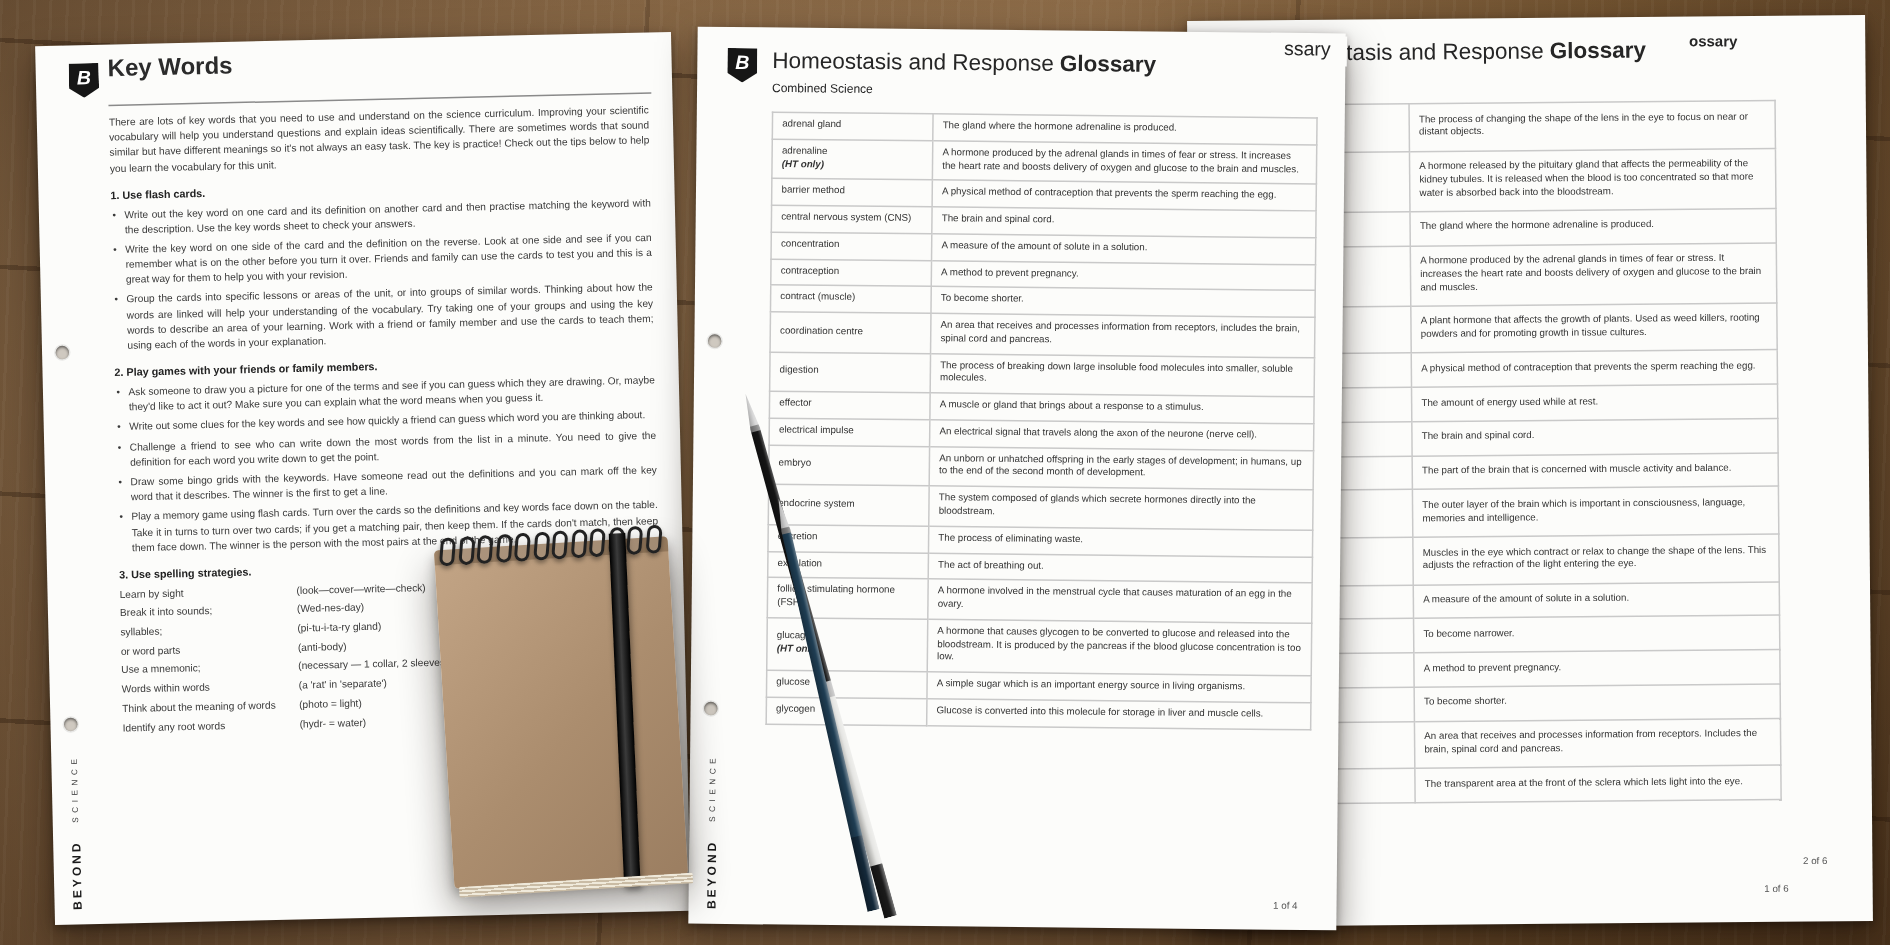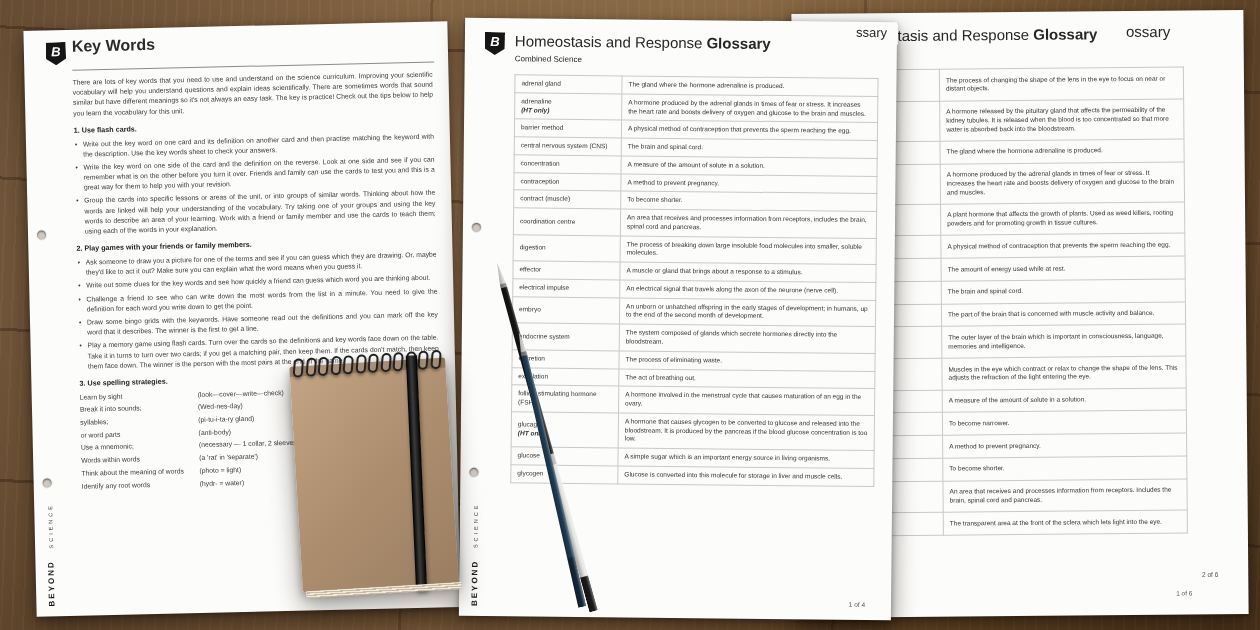--- a/index.html
+++ b/index.html
@@ -59,21 +59,21 @@
   .right-page td.t-term{width:83px;}
   td.t-term{color:#222;}
   .note{display:block;font-weight:700;font-style:italic;}
   .note:empty{display:none;}
   .gl-footer{position:absolute;font-size:6.5px;color:#555;}
   .mid-page .gl-footer{right:26px;bottom:12px;}
   .right-page .gl-footer{right:56px;bottom:18px;}
   
   .frag{position:absolute;background:#fcfcfa;color:#262626;white-space:nowrap;overflow:hidden;}
   .frag-mid{left:854px;top:24px;width:40px;height:18px;font-size:13px;font-weight:400;z-index:35;transform:rotate(1deg);padding:1px 2px;}
-  .frag-right{left:1124px;top:22px;width:62px;height:19px;font-size:15px;font-weight:400;z-index:12;transform:rotate(.4deg);padding:1px 2px;}
+  .frag-right{left:1124px;top:22px;width:62px;height:19px;font-size:10px;font-weight:700;z-index:12;transform:rotate(.4deg);padding:1px 2px;}
   .frag-foot{left:1200px;top:570px;width:34px;height:12px;font-size:6.5px;color:#555;z-index:12;padding:1px 2px;}
   
   .notebook{
     position:absolute;left:296px;top:362px;width:156px;height:226px;z-index:40;
     transform:rotate(-3.5deg);
     background:linear-gradient(135deg,#c3a586,#ab8d6e 55%,#9b7e61);
     border-radius:3px;
     box-shadow:0 14px 26px rgba(20,10,5,.45), 0 4px 8px rgba(0,0,0,.3);
   }
   .spiral{position:absolute;left:4px;right:4px;top:-8px;display:flex;justify-content:space-between;}

